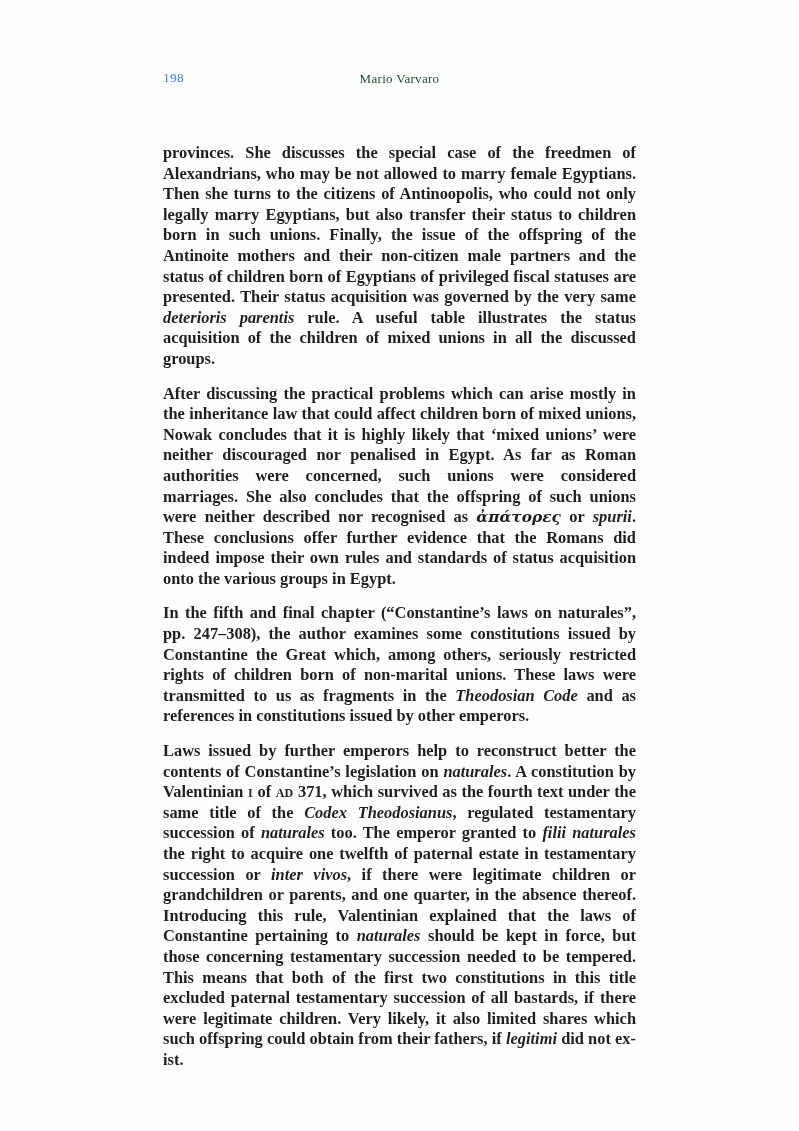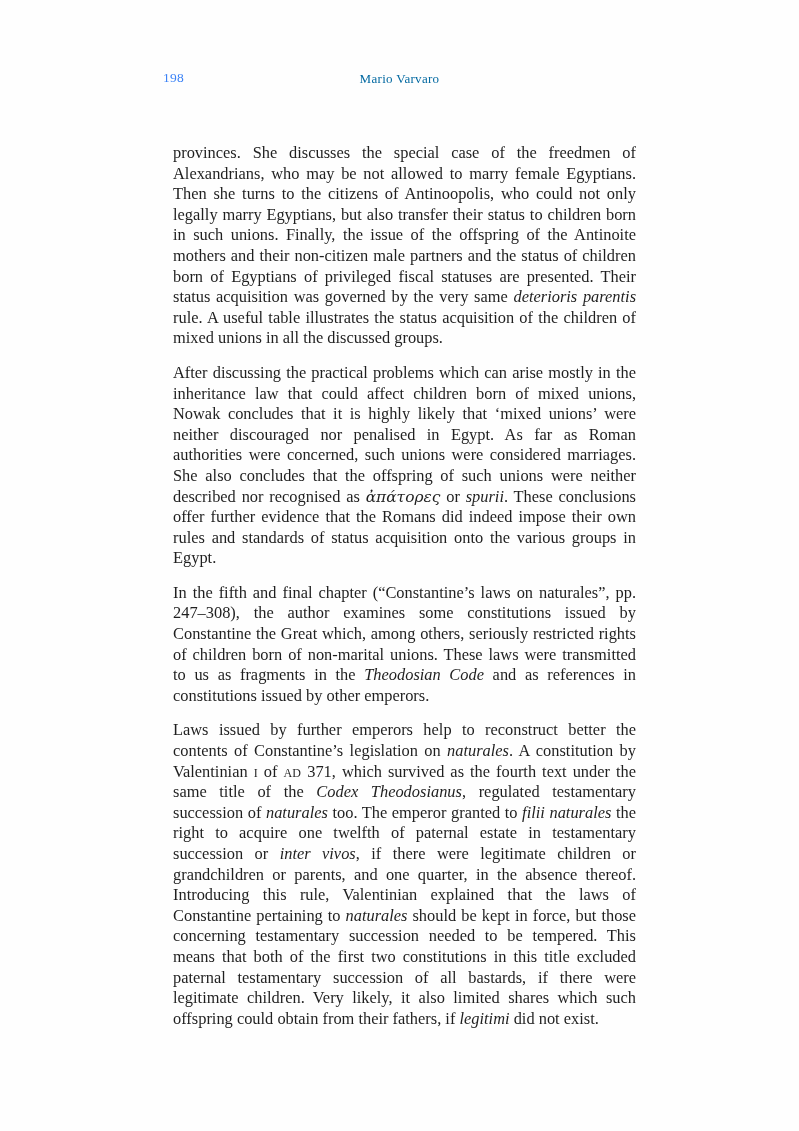--- a/index.html
+++ b/index.html
@@ -38,39 +38,40 @@
     color: #3b82f6;
     letter-spacing: 0.2px;
   }
   .head-title {
     position: absolute;
     left: 0;
     top: 1px;
     width: 473px;
     text-align: center;
     font-size: 13px;
-    color: #0369a1;
+    color: #14532d;
     letter-spacing: 0.3px;
   }
 
   
   .textblock {
     position: absolute;
     left: 163px;
     top: 143px;
     width: 473px;
   }
   p.para {
-    margin: 0 0 14px 10px;
+    margin: 0 0 14px 0;
     font-size: 16.4px;
     line-height: 20.6px;
     text-align: justify;
     text-justify: inter-word;
     color: #1f1f1f;
     hyphens: manual;
+    font-weight: bold;
     -webkit-hyphens: manual;
   }
   p.para:last-child {
     margin-bottom: 0;
   }
   i, .it {
     font-style: italic;
   }
   .smallcaps {
     font-variant: small-caps;

